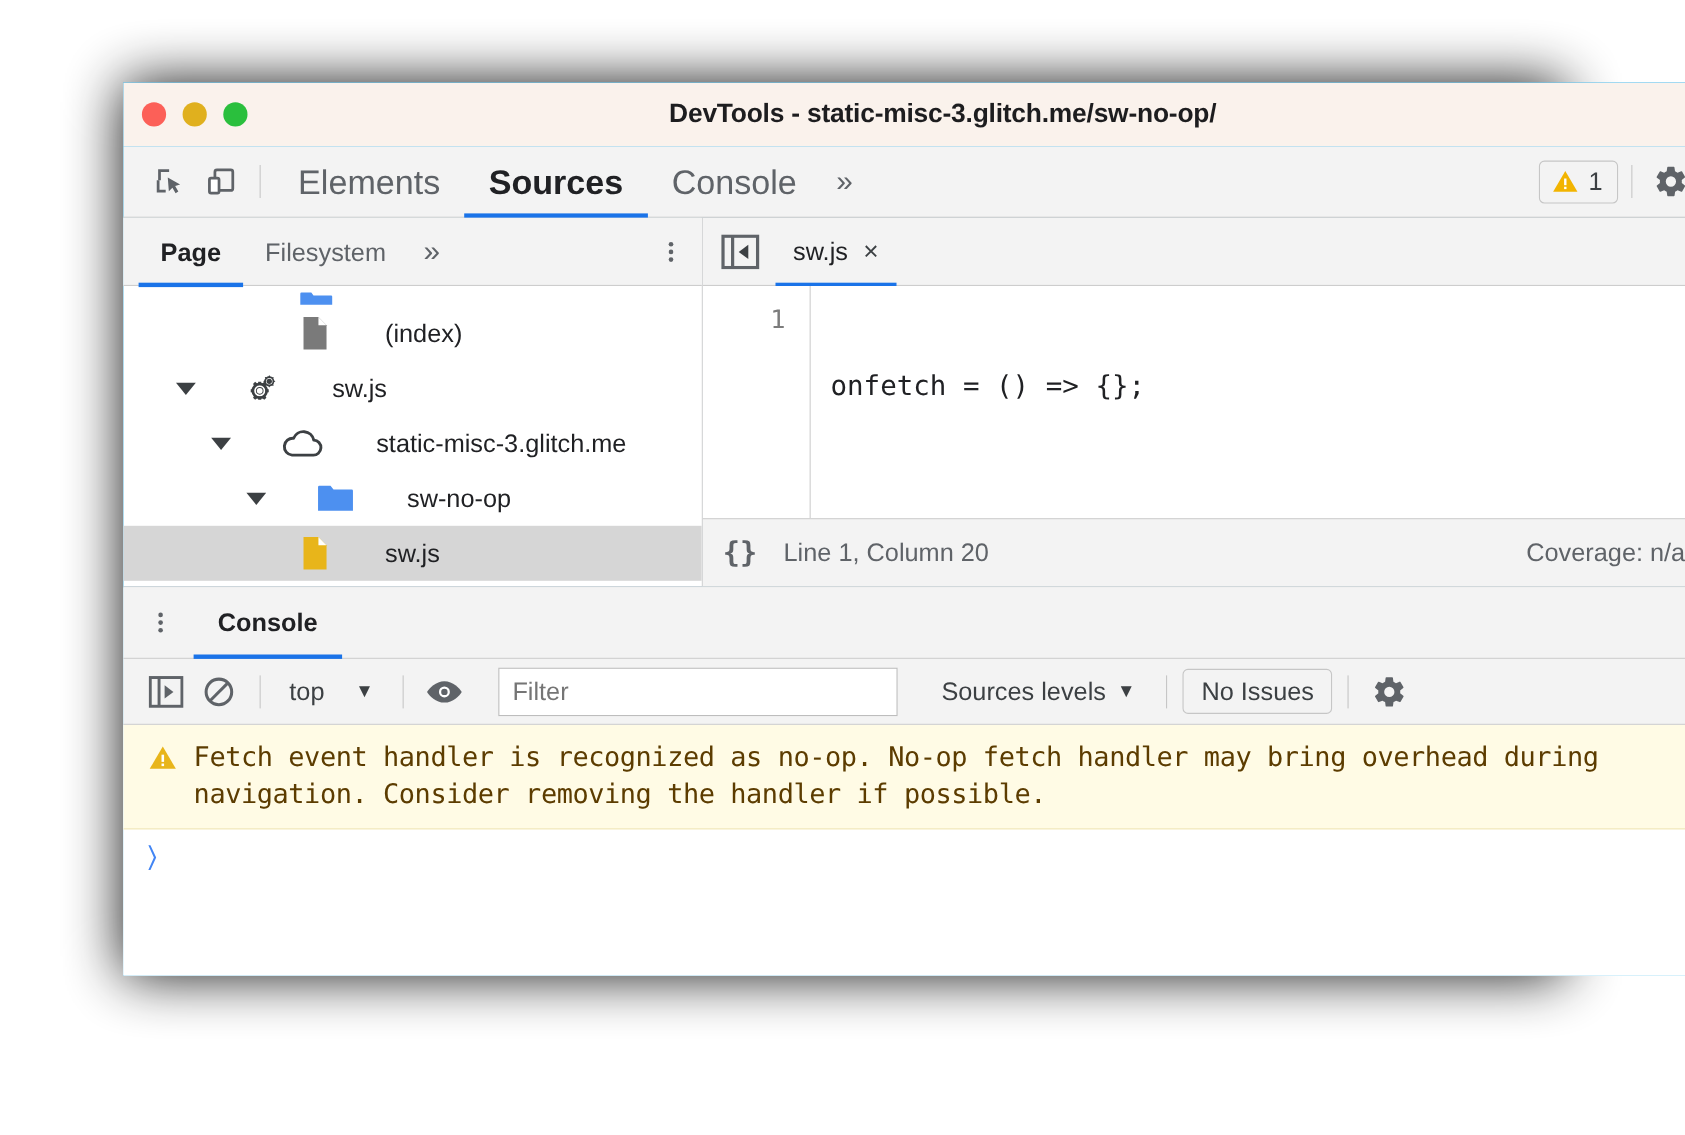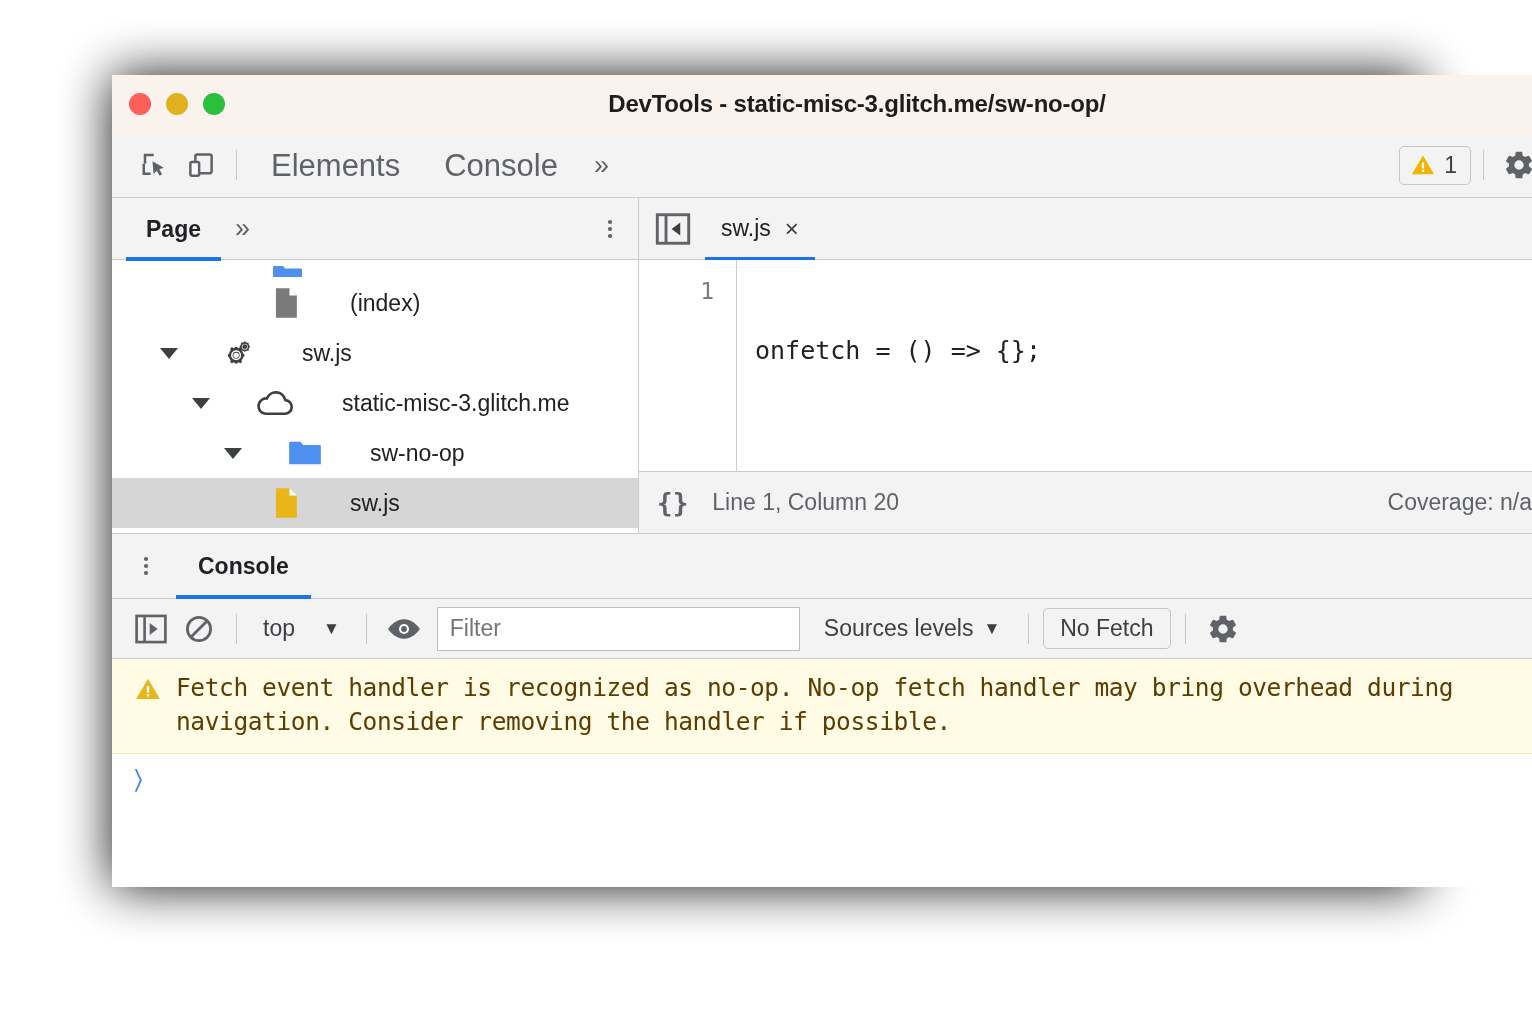--- a/index.html
+++ b/index.html
@@ -319,21 +319,21 @@
   }
   .filter-input {
     flex: 0 0 363px;
     height: 44px;
     border: 1px solid #bdbdbd;
     background: #ffffff;
     font-size: 23px;
     color: #80868b;
     padding: 0 12px;
     font-family: "Liberation Sans", sans-serif;
-    margin: 0 8px;
+    margin: 0 24px;
     outline: none;
   }
   .levels-select {
     font-size: 23px; color: #3c4043;
     display: flex; align-items: center; gap: 10px;
     padding: 0 14px;
   }
   .issues-btn {
     border: 1px solid #c6c6c6;
     border-radius: 5px;
@@ -407,20 +407,21 @@
         <svg class="svgicon" width="30" height="30" viewBox="0 0 24 24">
           <rect x="7.5" y="3.5" width="13" height="15" rx="1.5" fill="none" stroke="#5f6368" stroke-width="2"></rect>
           <rect x="3.5" y="9.5" width="7" height="11" rx="1.2" fill="#ffffff" stroke="#5f6368" stroke-width="2"></rect>
         </svg>
       </div>
 
       <div class="vsep"></div>
 
       <div class="panel-tabs">
         <div class="panel-tab">Elements</div>
+        <div class="panel-tab selected">Sources</div>
         <div class="panel-tab">Console</div>
         <div class="chev-more">»</div>
       </div>
 
       <div class="toolbar-right">
         <div class="warn-badge">
           <svg class="svgicon" width="26" height="26" viewBox="0 0 24 24">
             <path d="M12 3.2L22.2 20.5H1.8z" fill="#f2b400"></path>
             <rect x="11" y="9.5" width="2" height="5.6" fill="#ffffff"></rect>
             <rect x="11" y="16.4" width="2" height="2" fill="#ffffff"></rect>
@@ -441,20 +442,21 @@
           </svg>
         </div>
       </div>
     </div>
 
     <div class="sources-area">
 
       <div class="navigator">
         <div class="nav-tabs">
           <div class="nav-tab selected">Page</div>
+          <div class="nav-tab">Filesystem</div>
           <div class="chev-more">»</div>
           <div class="nav-menu">
             <svg class="svgicon" width="24" height="24" viewBox="0 0 24 24">
               <circle cx="12" cy="5" r="2.1" fill="#5f6368"></circle>
               <circle cx="12" cy="12" r="2.1" fill="#5f6368"></circle>
               <circle cx="12" cy="19" r="2.1" fill="#5f6368"></circle>
             </svg>
           </div>
         </div>
 
@@ -610,21 +612,21 @@
             <circle cx="14" cy="10" r="4.1" fill="#ffffff"></circle>
             <circle cx="14" cy="10" r="2.4" fill="#5f6368"></circle>
           </svg>
         </div>
         <input class="filter-input" type="text" placeholder="Filter" style="">
         <div class="levels-select">
           <span>Sources levels</span>
           <span style="font-size:17px">▼</span>
         </div>
         <div class="vsep"></div>
-        <button class="issues-btn">No Fetch</button>
+        <button class="issues-btn">No Issues</button>
         <div class="vsep"></div>
         <div class="tool-icon">
           <svg class="svgicon" width="32" height="32" viewBox="0 0 24 24">
             <path fill="#5f6368" d="M19.4 13c.04-.33.06-.66.06-1s-.02-.67-.06-1l2.1-1.65a.5.5 0 00.12-.64l-2-3.46a.5.5 0 00-.6-.22l-2.48 1a7.3 7.3 0 00-1.72-1l-.38-2.64A.5.5 0 0014 2h-4a.5.5 0 00-.5.42l-.37 2.63c-.63.26-1.2.6-1.73 1l-2.48-1a.5.5 0 00-.6.23l-2 3.46a.5.5 0 00.13.64L4.55 11c-.04.33-.07.66-.07 1s.03.67.07 1l-2.1 1.65a.5.5 0 00-.13.64l2 3.46c.12.22.38.3.6.22l2.48-1c.52.4 1.1.74 1.73 1l.37 2.63c.04.24.25.42.5.42h4c.25 0 .46-.18.5-.42l.37-2.63a7.3 7.3 0 001.72-1l2.49 1c.22.08.47 0 .6-.22l2-3.46a.5.5 0 00-.13-.64L19.4 13zM12 15.5A3.5 3.5 0 1115.5 12 3.5 3.5 0 0112 15.5z"></path>
           </svg>
         </div>
       </div>
 
       <div class="console-messages">
         <div class="msg-warning">

